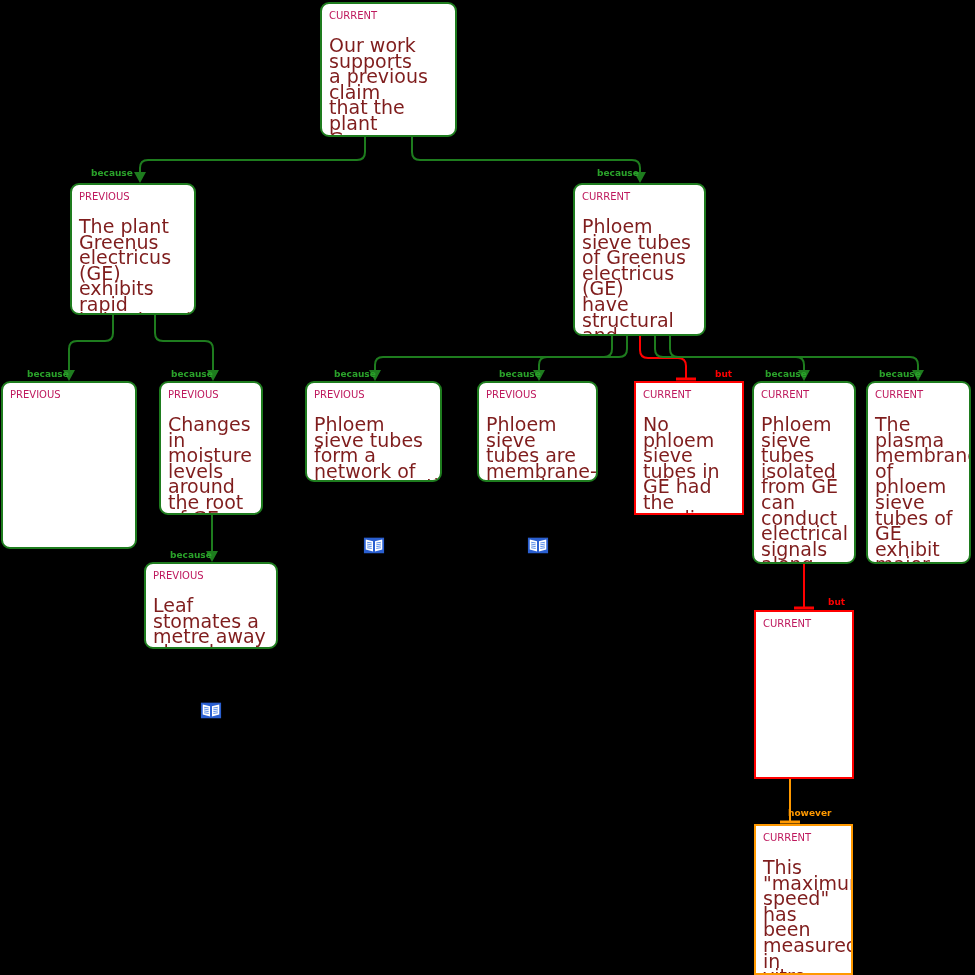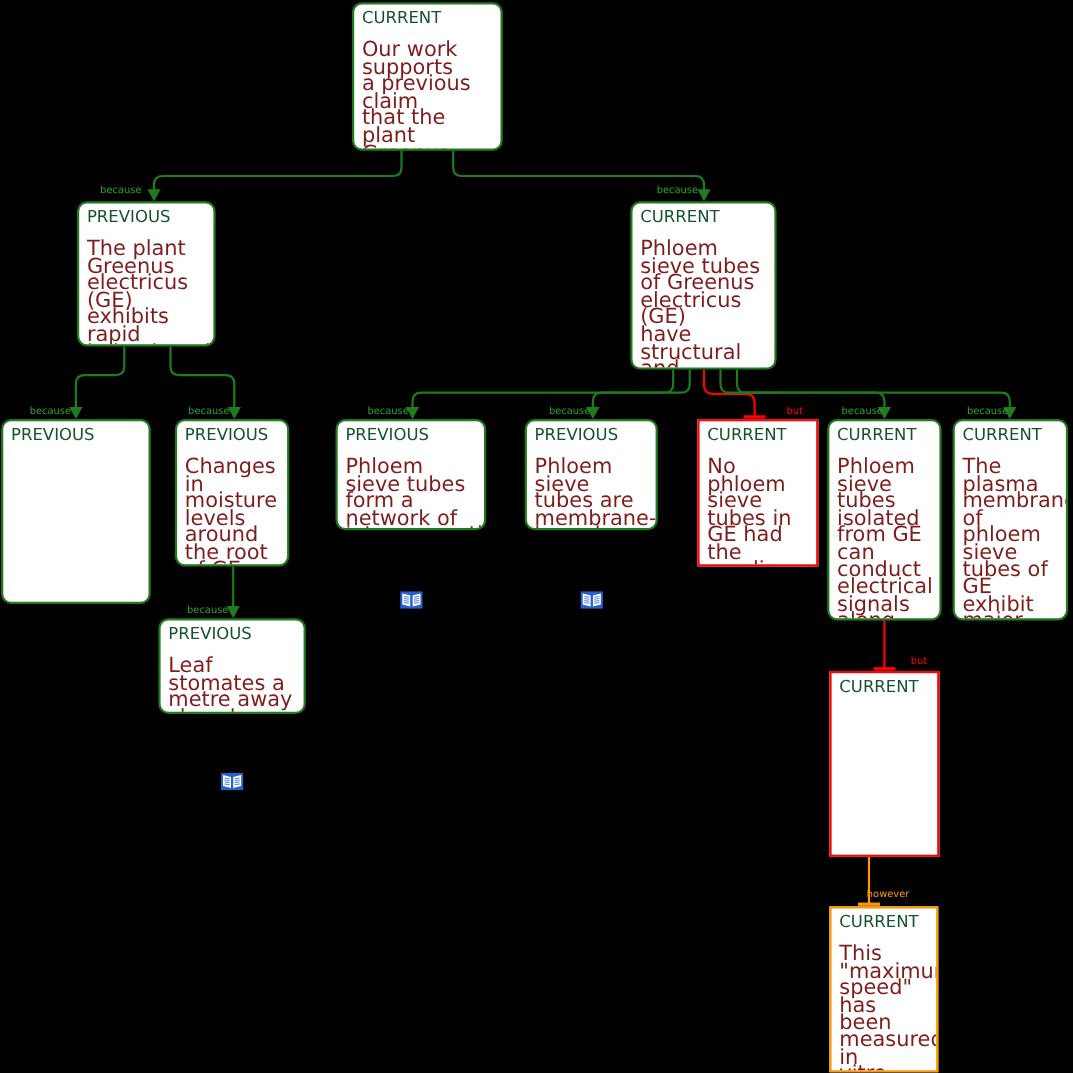--- a/index.html
+++ b/index.html
@@ -6,26 +6,26 @@
   body{width:975px;height:975px;position:relative;overflow:hidden;
        font-family:"DejaVu Sans","Liberation Sans",sans-serif;}
   #canvas{position:absolute;left:0;top:0;width:975px;height:975px;}
   #svglayer{position:absolute;left:0;top:0;width:975px;height:975px;pointer-events:none;}
 
   .node{position:absolute;background:#fff;box-sizing:border-box;
         border:2px solid #1e7c1e;border-radius:9px;overflow:hidden;}
   .node.objection{border-color:#ff0000;border-radius:0;border-width:2px;}
   .node.rebuttal{border-color:#ff9900;border-radius:0;border-width:2px;}
   .node .inner{padding:4px 7px 3px 7px;}
-  .node .tag{font-size:15px;line-height:16px;color:#14532d;letter-spacing:0px;}
+  .node .tag{font-size:10px;line-height:16px;color:#be185d;letter-spacing:0px;}
   .node .body{font-size:19px;line-height:15.6px;color:#7f1d1d;margin-top:14px;
               white-space:pre-line;}
 
   .edgelabel{position:absolute;font-size:9px;line-height:9px;color:#2aa22a;
-             white-space:nowrap;letter-spacing:0px;}
+             white-space:nowrap;letter-spacing:0px;font-weight:bold;}
   .edgelabel.neg{color:#ff0000;margin-left:44px;}
   .edgelabel.reb{color:#ff9900;}
 
   .bookicon{position:absolute;width:22px;height:22px;}
 </style>
 </head>
 <body>
 
 <div id="canvas">
 

